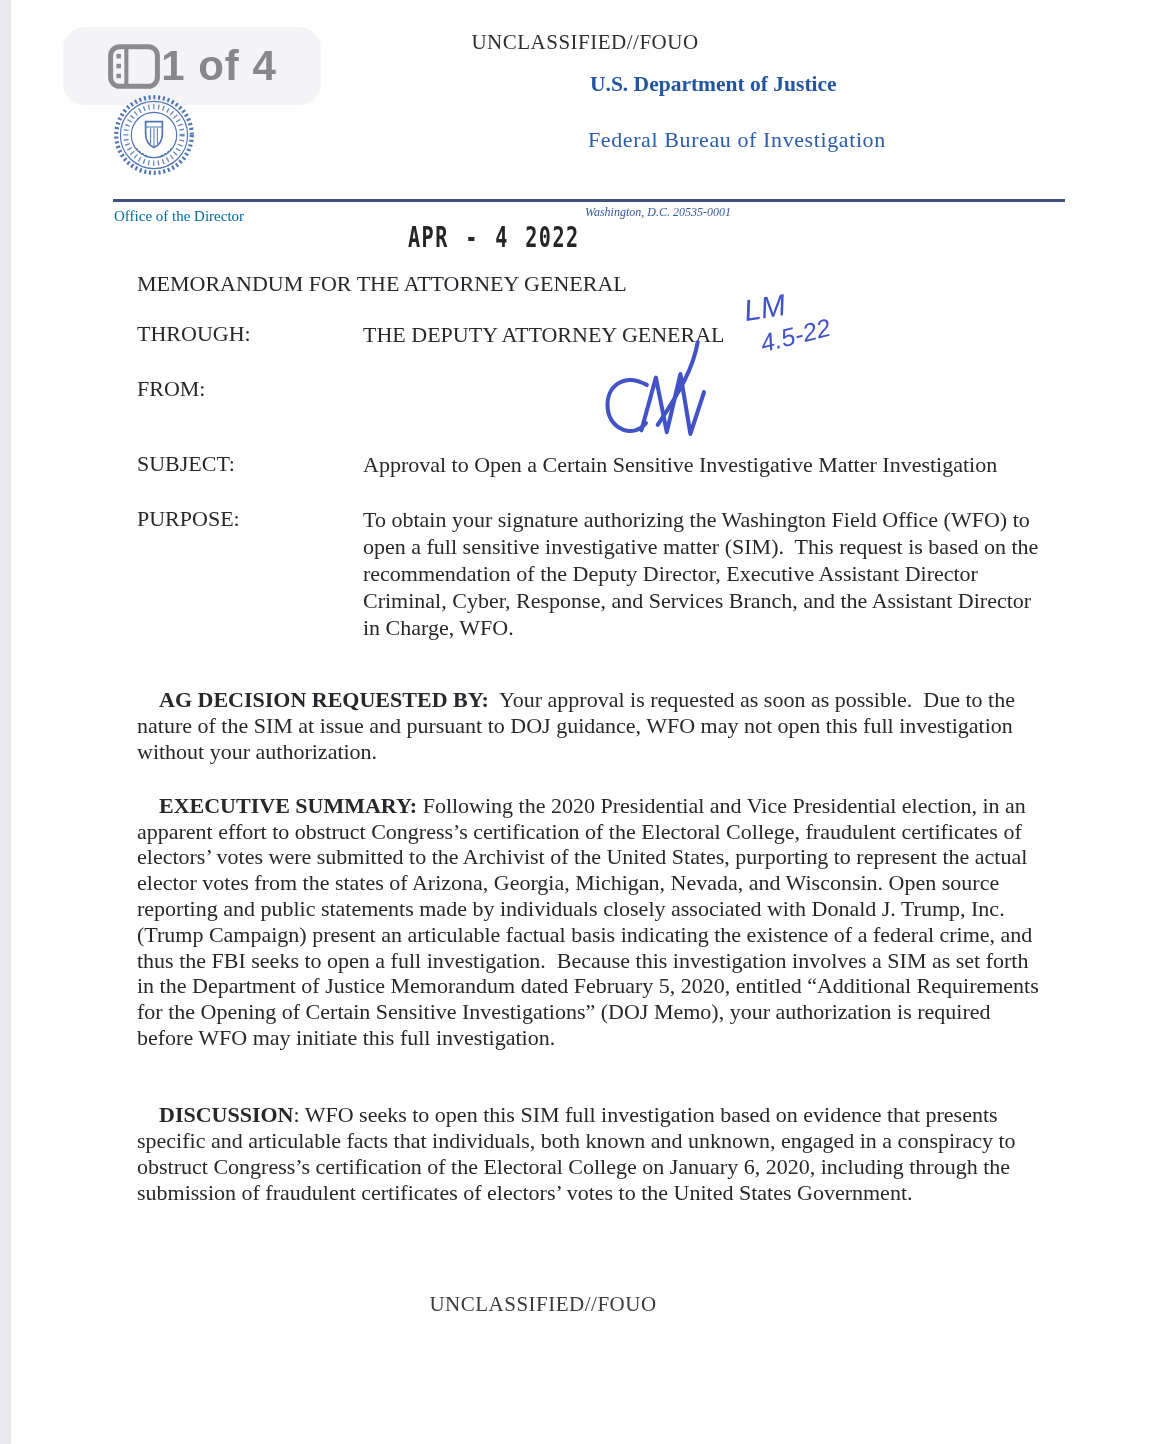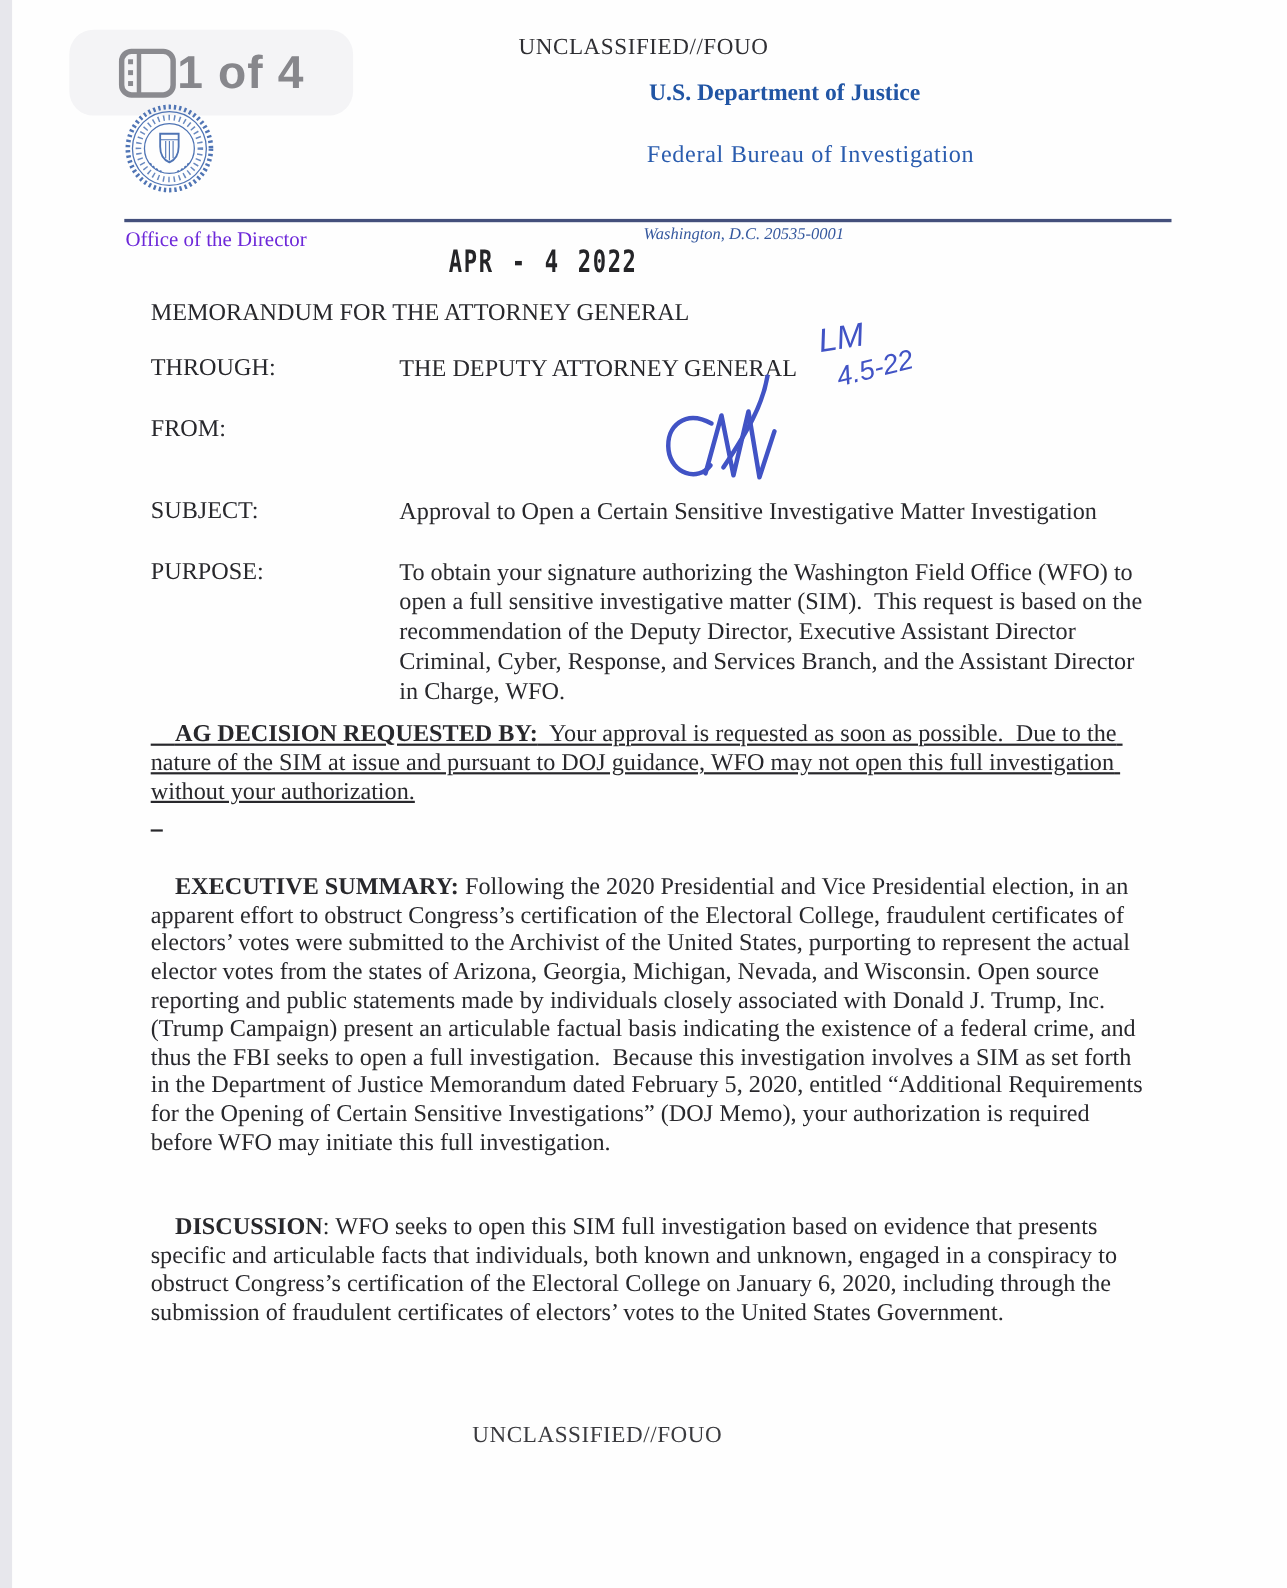--- a/index.html
+++ b/index.html
@@ -17,41 +17,41 @@
   .page-pill .label{font-size:42px;font-weight:600;color:#87878c;letter-spacing:1px;}
   
   .class-banner{position:absolute;left:0;top:30px;width:1170px;text-align:center;
     font-size:21px;letter-spacing:.5px;color:#2f2f33;}
   .class-footer{position:absolute;left:0;top:1292px;width:1086px;text-align:center;
     font-size:21px;letter-spacing:.5px;color:#3a3a3e;}
   .doj{position:absolute;left:590px;top:72px;font-size:21.5px;font-weight:bold;color:#2155a4;}
   .fbi-line{position:absolute;left:588px;top:127px;font-size:22px;color:#2a5cae;letter-spacing:.6px;}
   .seal{position:absolute;left:112px;top:90px;}
   .rule{position:absolute;left:113px;top:199px;width:952px;height:2.5px;background:#44507c;}
-  .office{position:absolute;left:114px;top:208px;font-size:19px;color:#6d28d9;}
-  .address{position:absolute;left:585px;top:205px;font-size:15px;font-style:italic;color:#35589e;}
+  .office{position:absolute;left:114px;top:208px;font-size:15px;color:#0369a1;}
+  .address{position:absolute;left:585px;top:205px;font-size:12px;font-style:italic;color:#35589e;}
   .stamp{
     position:absolute;left:408px;top:221px;font-family:"DejaVu Sans Mono",monospace;
     font-weight:bold;font-size:28px;color:#252528;letter-spacing:2px;word-spacing:4px;
     transform:scaleX(.72);transform-origin:left top;white-space:nowrap;
   }
   
   .memo-title{position:absolute;left:137px;top:271px;font-size:22px;color:#28282c;}
   .frow{position:absolute;left:137px;display:flex;font-size:22px;color:#28282c;}
   .frow .lab{width:226px;flex:0 0 226px;}
   .frow .val{white-space:pre-wrap;line-height:27px;}
   .row-through{top:321px;}
   .row-from{top:376px;flex-direction:column;}
   .row-subject{top:451px;}
   .row-purpose{top:506px;}
   .row-purpose .val{width:678px;}
   .para{position:absolute;left:137px;width:908px;font-size:22px;line-height:26px;
     color:#28282c;white-space:pre-wrap;margin:0;}
   .para .b{font-weight:bold;}
-  .p-ag{top:628px;text-decoration:underline;}
+  .p-ag{top:661px;}
   .p-exec{top:767px;line-height:25.8px;}
   .p-disc{top:1076px;}
   
   .ink{color:#4153c5;font-family:"Liberation Sans",sans-serif;font-style:italic;position:absolute;}
   .ink-lm{left:744px;top:291px;font-size:30px;transform:rotate(-9deg);font-weight:500;}
   .ink-date{left:760px;top:321px;font-size:25px;transform:rotate(-14deg);font-weight:500;}
   .sig{position:absolute;left:596px;top:339px;}
 </style>
 </head>
 <body>

